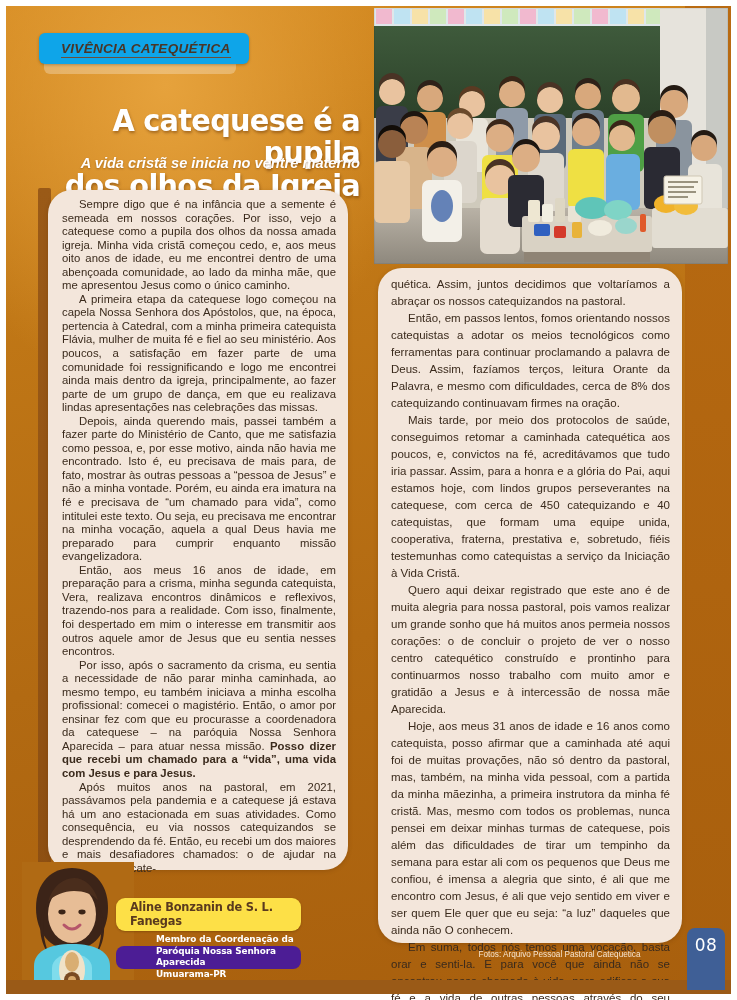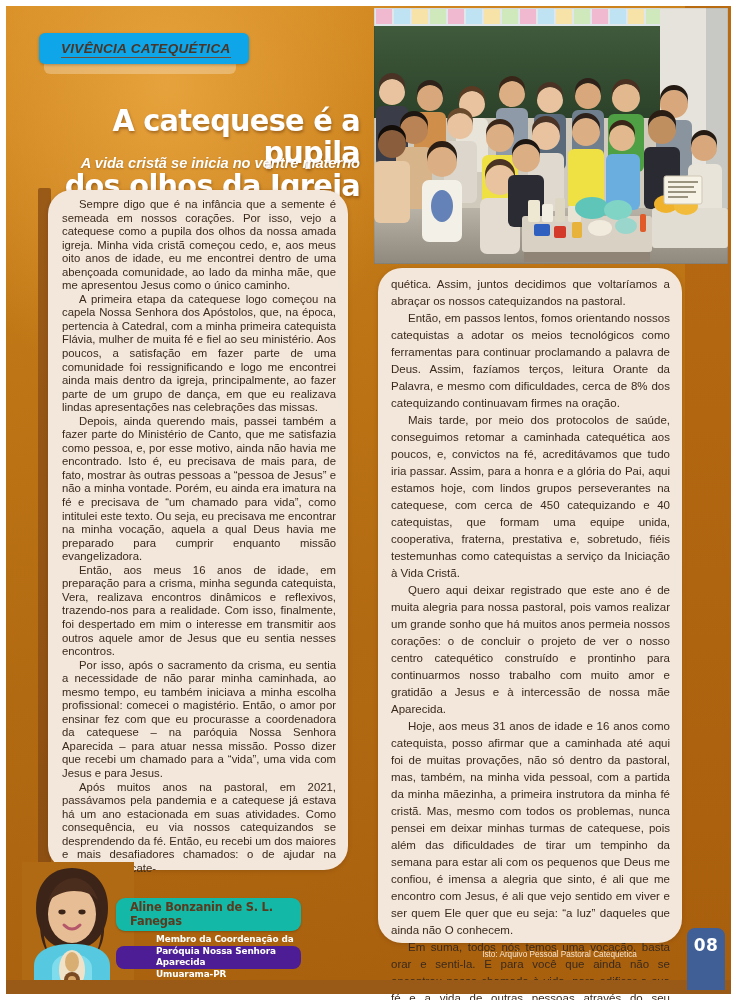--- a/index.html
+++ b/index.html
@@ -149,40 +149,40 @@
     margin: 0;
     text-indent: 17px;
     text-align: justify;
     font-family: "Liberation Sans", sans-serif;
     font-size: 11.35px;
     line-height: 13.55px;
     color: #3a2a1c;
     hyphens: manual;
   }
   .col-right p { font-size: 11.5px; line-height: 17px; }
-  .col p b { font-weight: normal; }
+  .col p b { font-weight: bold; }
 
   
   .author-photo {
     position: absolute;
     left: 22px;
     top: 862px;
     width: 112px;
     height: 132px;
     overflow: hidden;
   }
   .author-card {
     position: absolute;
     left: 116px;
     top: 898px;
     width: 185px;
   }
   .author-name {
     display: inline-block;
-    background: #14b8a6;
+    background: #fde047;
     border-radius: 9px;
     padding: 2px 12px 3px 14px;
     font-family: "DejaVu Sans", sans-serif;
     font-weight: bold;
     font-size: 11.4px;
     color: #5a3a1e;
     letter-spacing: -0.2px;
     box-shadow: 0 1px 2px rgba(60,30,0,0.3);
   }
   .author-role {
@@ -230,21 +230,21 @@
     background: #3f5f96;
     border-radius: 8px 8px 0 0;
     display: flex;
     align-items: flex-start;
     justify-content: center;
     padding-top: 7px;
     box-sizing: border-box;
   }
   .page-num span {
     font-family: "DejaVu Sans", sans-serif;
-    font-weight: bold;
+    font-weight: normal;
     font-size: 17px;
     color: #ffffff;
     letter-spacing: 0.5px;
   }
 </style>
 </head>
 <body>
 
 <div class="page">
 
@@ -451,19 +451,19 @@
 
   <div class="author-card">
     <div class="author-name">Aline Bonzanin de S. L. Fanegas</div>
     <div class="author-role">
       <span>Membro da Coordenação da</span>
       <span class="role-2">Paróquia Nossa Senhora Aparecida</span>
       <span>Umuarama-PR</span>
     </div>
   </div>
 
-  <div class="photo-credit">Isto: Arquivo Pessoal Pastoral Catequetica</div>
+  <div class="photo-credit">Fotos: Arquivo Pessoal Pastoral Catequetica</div>
   <div class="footer-bar"></div>
   <div class="page-num">
     <span>08</span>
   </div>
 
 </div>
 
 </body></html>

